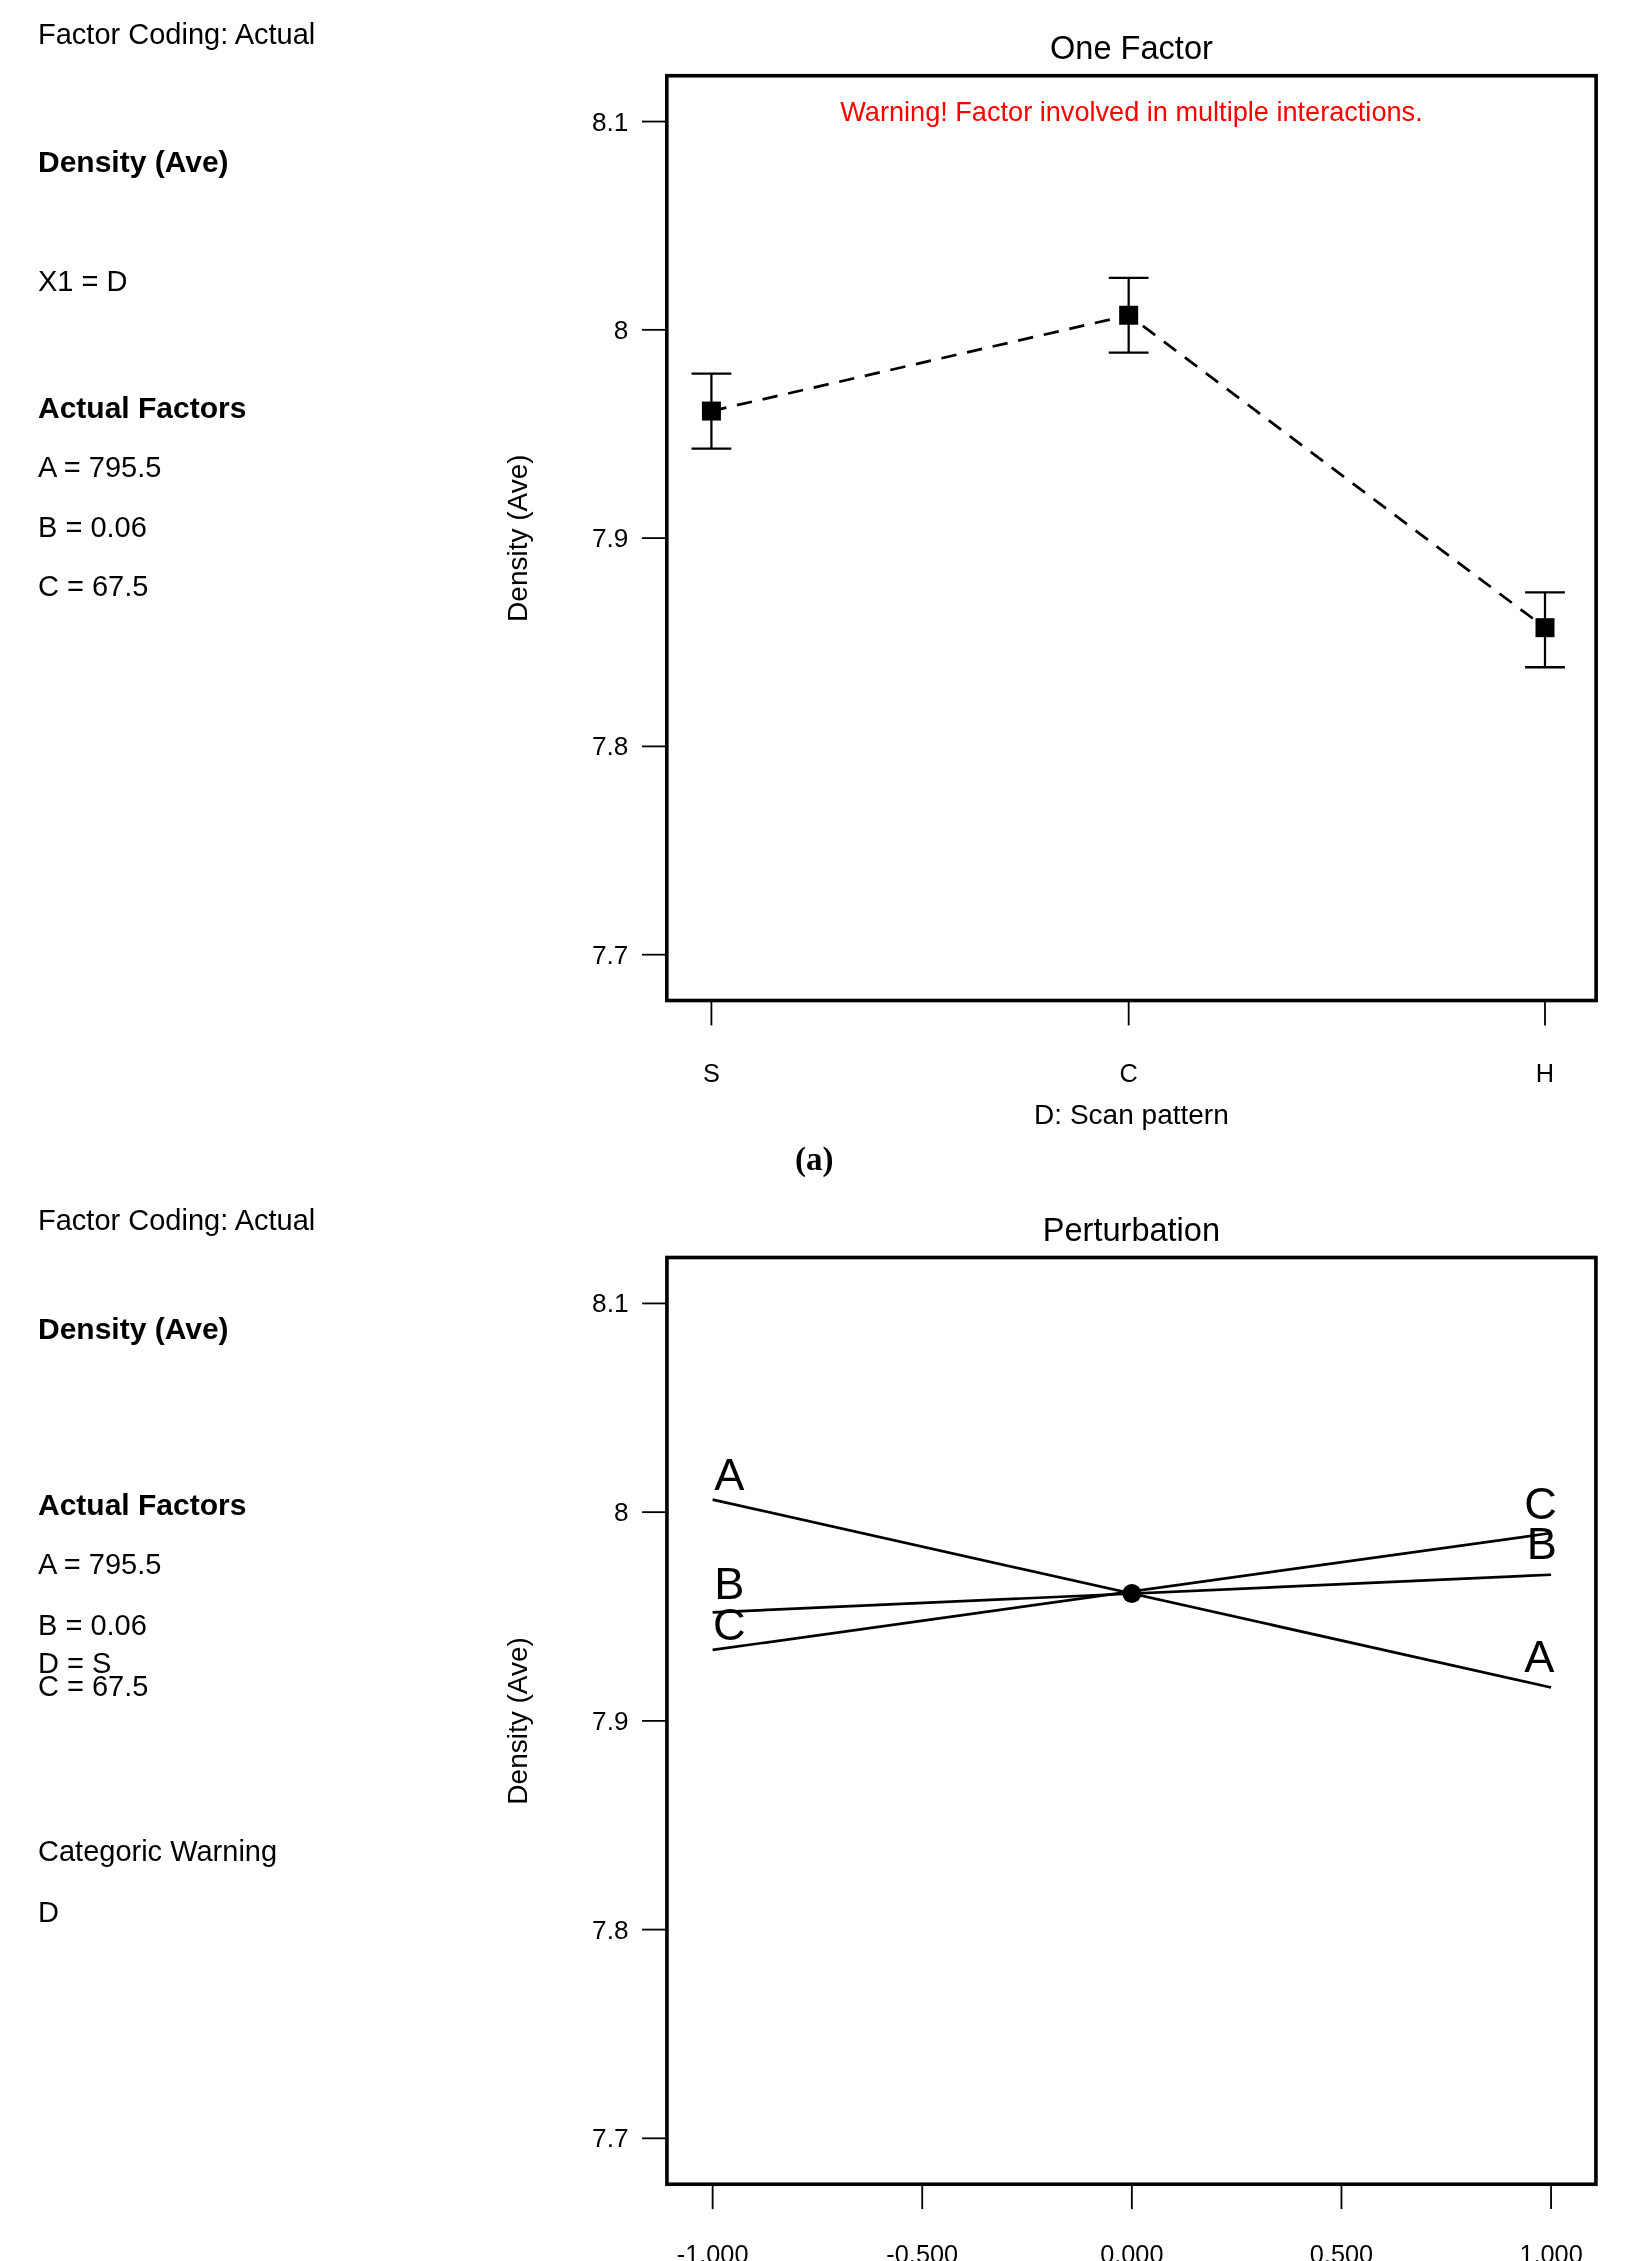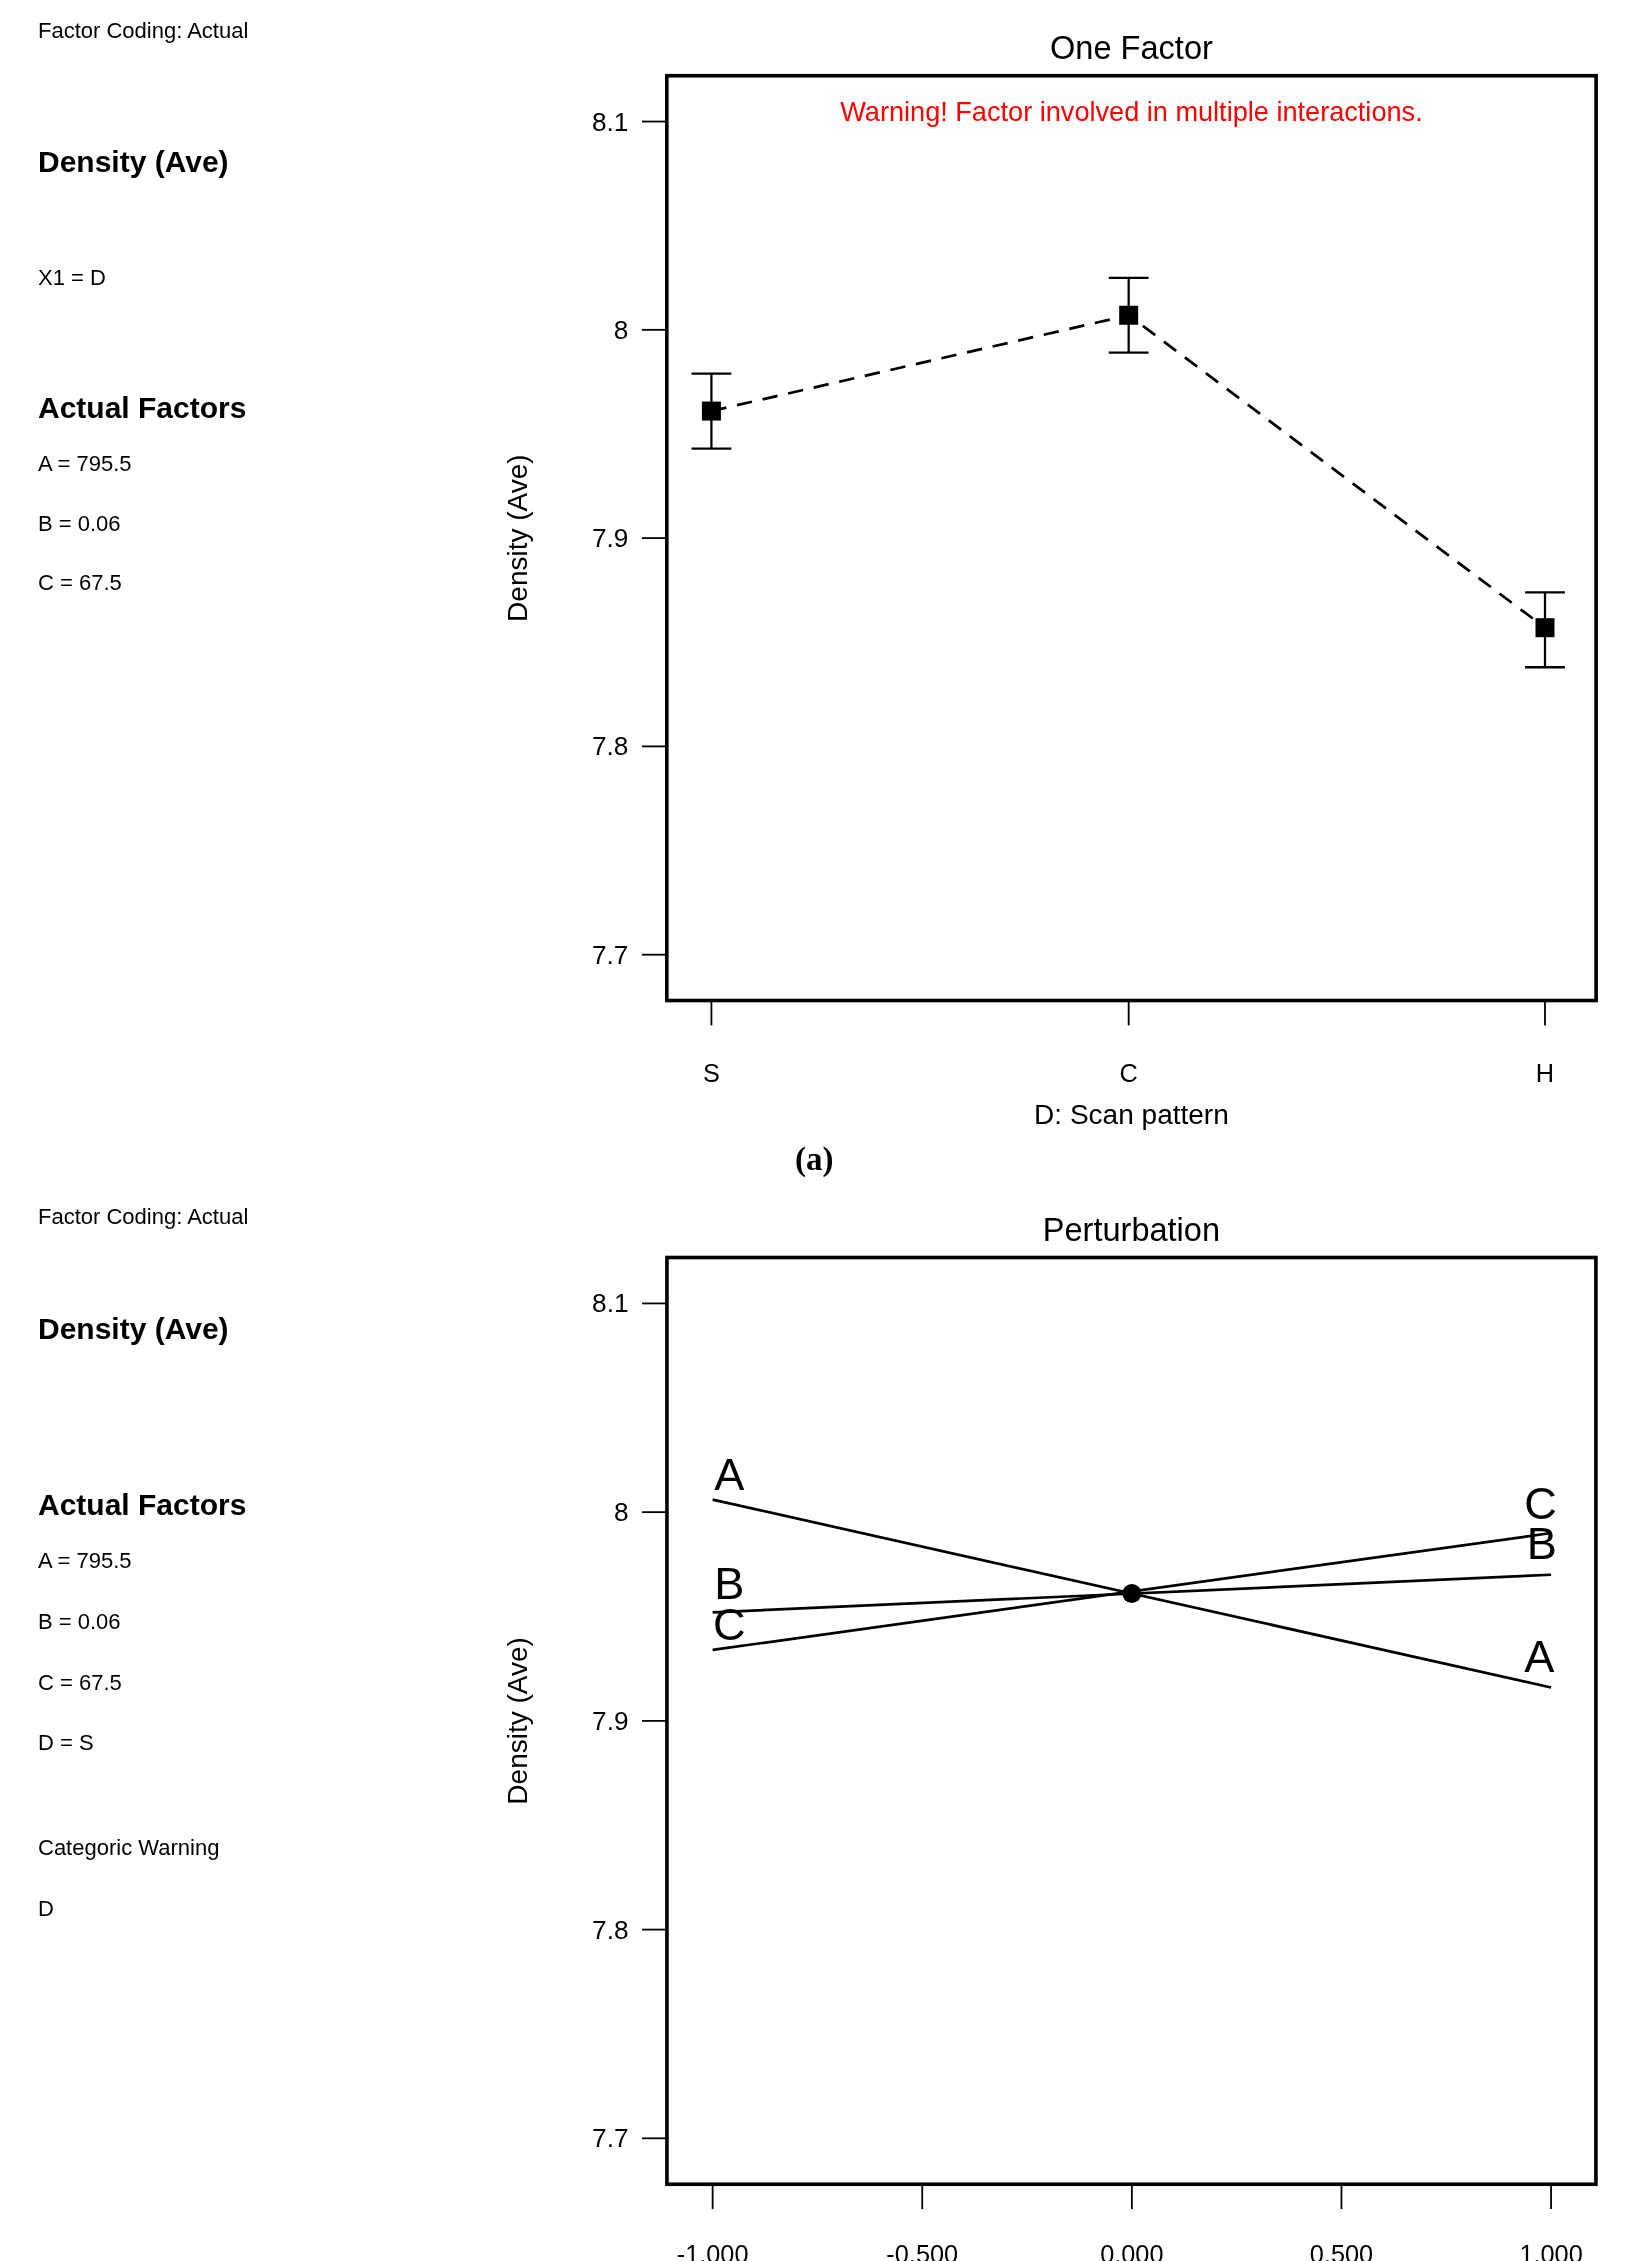--- a/index.html
+++ b/index.html
@@ -1,18 +1,18 @@
 <!DOCTYPE html>
 <html style="font-size:7.2px"><head>
 <meta charset="utf-8">
 <style>
   html,body{margin:0;padding:0;background:#fff;}
   .page{position:relative;width:1635px;height:2394px;background:#fff;
         font-family:"Liberation Sans",sans-serif;color:#000;overflow:hidden;}
-  .info-line{position:absolute;left:38px;font-size:22px;white-space:nowrap;}
+  .info-line{position:absolute;left:38px;font-size:29px;white-space:nowrap;}
   .info-line.bold{font-weight:bold;font-size:30px;}
   .panel-label{position:absolute;left:795px;font-family:"Liberation Serif",serif;
                font-weight:bold;font-size:33px;}
   svg.chart{position:absolute;overflow:visible;}
 </style>
 </head>
 <body>
 
 <div class="page">
 
@@ -65,21 +65,21 @@
     <div class="panel-label" style="top:1141px">(a)</div>
   </section>
 
   <section>
     <div class="info-line" style="top:1204px">Factor Coding: Actual</div>
     <div class="info-line bold" style="top:1312px">Density (Ave)</div>
     <div class="info-line bold" style="top:1488px">Actual Factors</div>
     <div class="info-line" style="top:1548px">A = 795.5</div>
     <div class="info-line" style="top:1609px">B = 0.06</div>
     <div class="info-line" style="top:1670px">C = 67.5</div>
-    <div class="info-line" style="top:1730px">D = S</div>
+    <div class="info-line" style="top:1647px">D = S</div>
     <div class="info-line" style="top:1835px">Categoric Warning</div>
     <div class="info-line" style="top:1896px">D</div>
 
     <svg class="chart" id="chart-b" style="left:452px;top:1201px" width="1183" height="1193" viewBox="0 0 2616 2639">
         <rect x="475" y="125" width="2055" height="2050" fill="none" stroke="#000000" stroke-width="8"></rect>
         <text x="1502.5" y="88" text-anchor="middle" font-size="72" fill="#000000">Perturbation</text>
         <line x1="420" y1="226.5765765765777" x2="475" y2="226.5765765765777" stroke="#000000" stroke-width="4"></line>
         <text x="390" y="226.5765765765777" text-anchor="end" dominant-baseline="central" font-size="58" fill="#000000">8.1</text>
         <line x1="420" y1="688.2882882882878" x2="475" y2="688.2882882882878" stroke="#000000" stroke-width="4"></line>
         <text x="390" y="688.2882882882878" text-anchor="end" dominant-baseline="central" font-size="58" fill="#000000">8</text>

